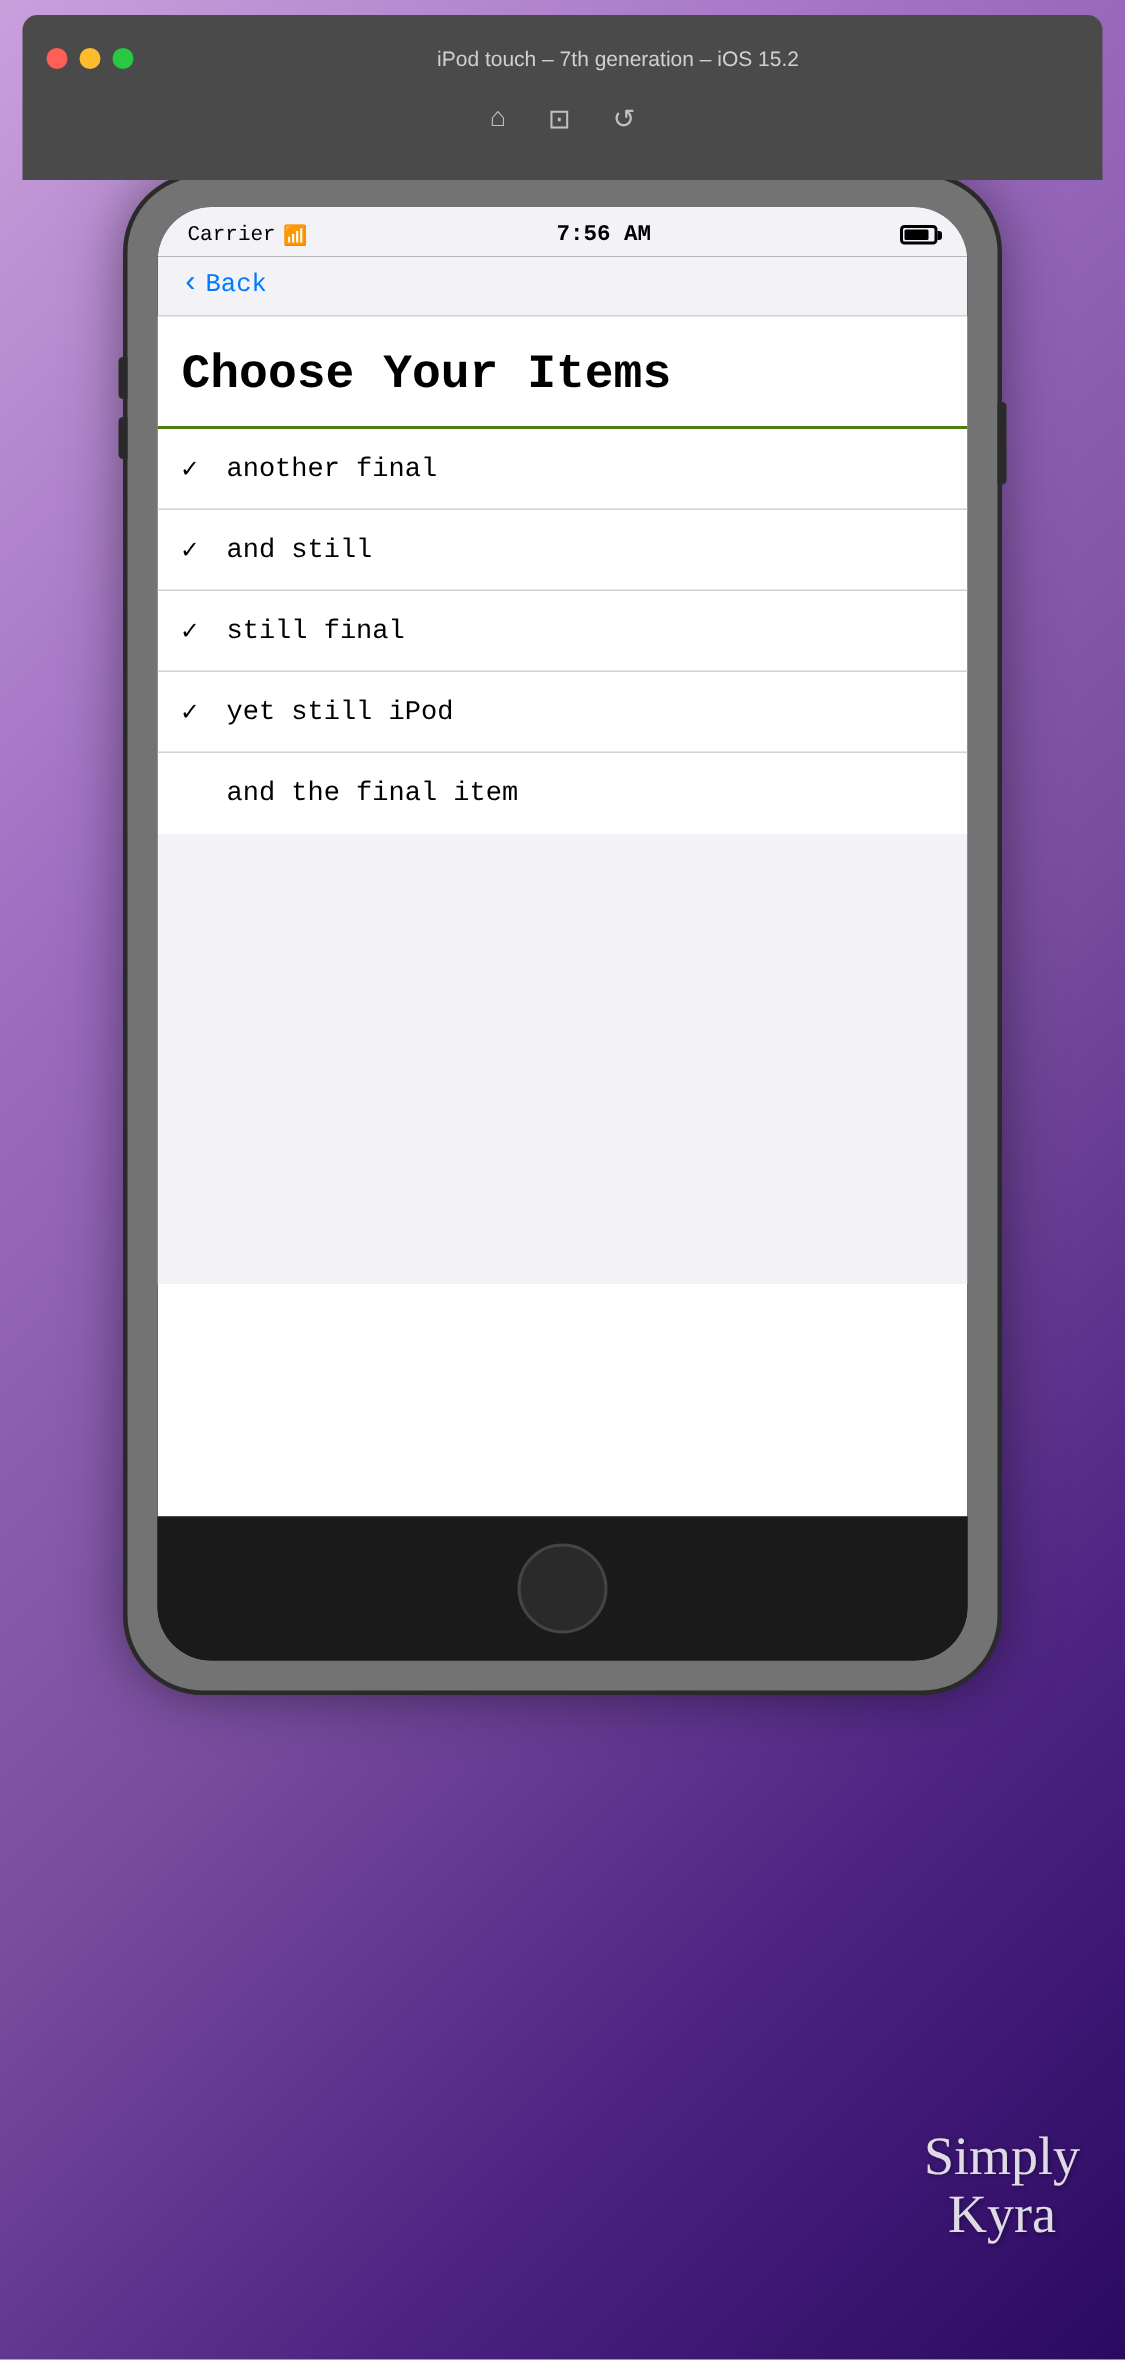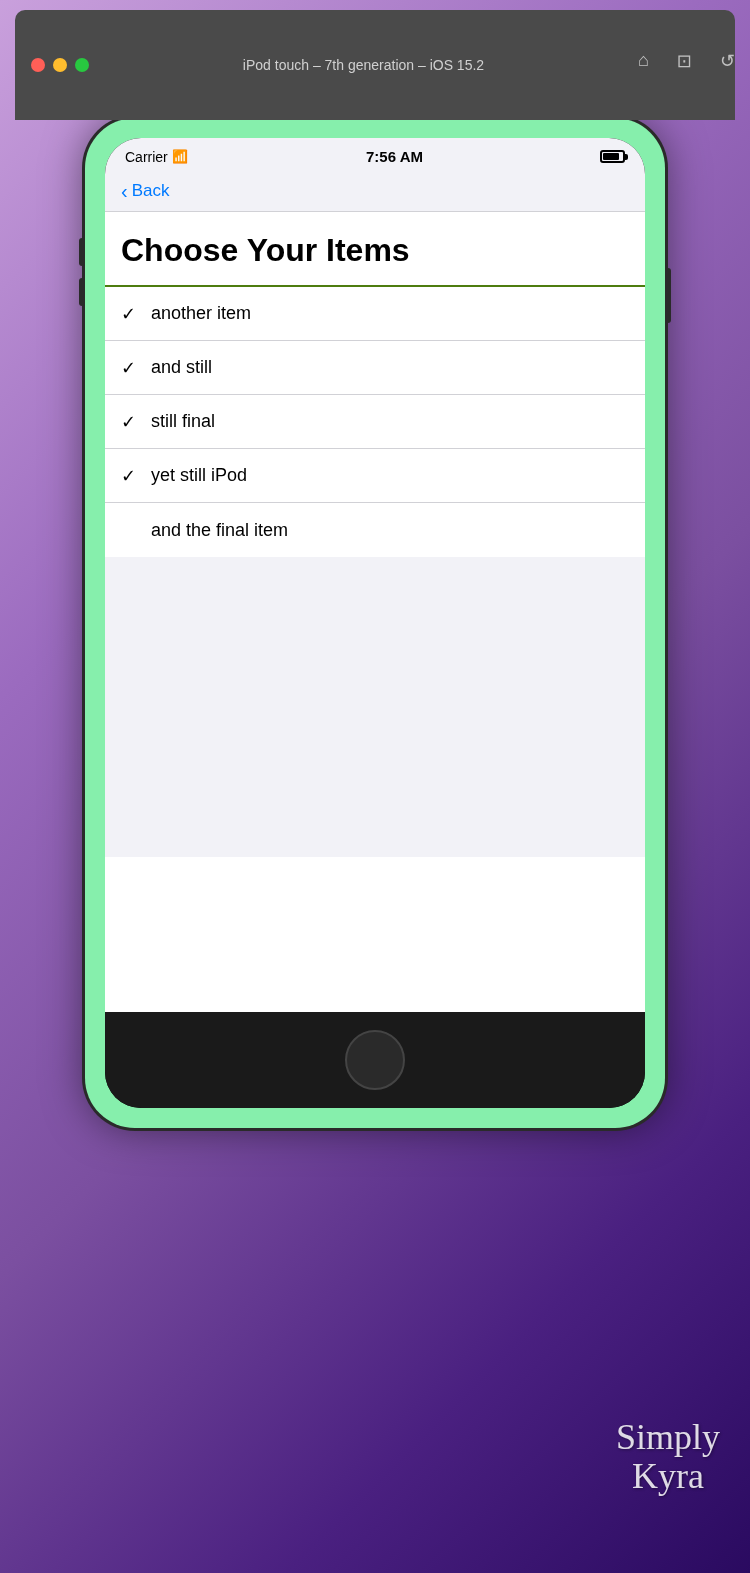--- a/index.html
+++ b/index.html
@@ -17,21 +17,21 @@
     }
 
     
     .titlebar {
       width: 720px;
       height: 110px;
       background: #4a4a4a;
       border-radius: 10px 10px 0 0;
       margin-top: 10px;
       display: flex;
-      flex-direction: row;
+      flex-direction: column;
       align-items: center;
       position: relative;
       z-index: 10;
     }
 
     .titlebar-top {
       width: 100%;
       height: 58px;
       display: flex;
       align-items: center;
@@ -65,27 +65,28 @@
     }
 
     .titlebar-icon {
       color: #c0c0c0;
       font-size: 18px;
     }
 
     
     .phone {
       width: 580px;
-      background: #86efac;
+      background: #737373;
       border-radius: 50px;
       padding: 20px;
       margin-top: -2px;
       position: relative;
       z-index: 5;
       box-shadow: 0 0 0 3px #2a2a2a, 0 0 40px rgba(0,0,0,0.5);
+      font-family: Liberation Mono, monospace;
     }
 
     .phone-inner {
       background: #000;
       border-radius: 36px;
       overflow: hidden;
       position: relative;
     }
 
     
@@ -343,21 +344,21 @@
       </div>
 
       <div class="content">
         <div class="page-title">Choose Your Items</div>
 
         <div class="list">
 
 
           <div class="list-item">
             <span class="checkmark">✓</span>
-            <span class="item-label">another item</span>
+            <span class="item-label">another final</span>
           </div>
 
           <div class="list-item">
             <span class="checkmark">✓</span>
             <span class="item-label">and still</span>
           </div>
 
           <div class="list-item">
             <span class="checkmark">✓</span>
             <span class="item-label">still final</span>

